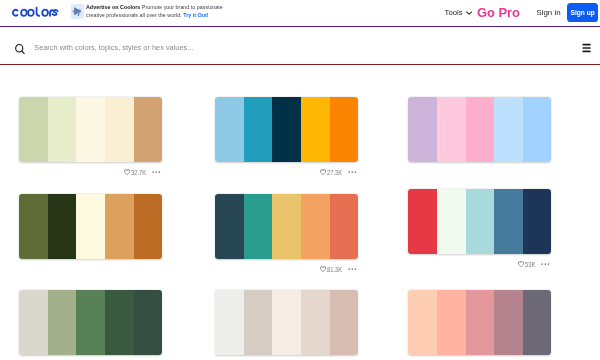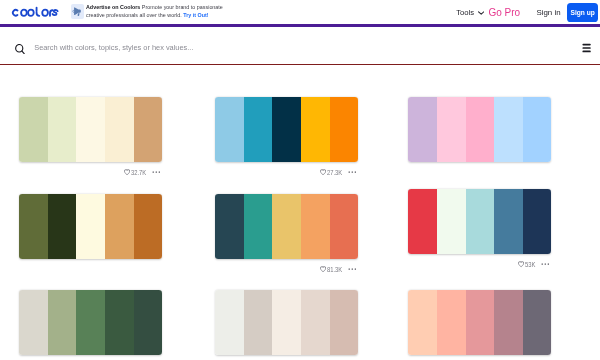--- a/index.html
+++ b/index.html
@@ -1,29 +1,29 @@
 <!DOCTYPE html>
 <html><head>
 <meta charset="utf-8">
 <title>Coolors</title>
 <style>
   html,body{margin:0;padding:0;}
   body{width:600px;height:360px;overflow:hidden;background:#ffffff;
        font-family:"Liberation Sans",sans-serif;-webkit-font-smoothing:antialiased;}
-  .topbar{height:27px;border-bottom:3px solid #4c1d95;
+  .topbar{height:27px;border-bottom:1px solid #4c1d95;
           position:relative;box-sizing:border-box;}
   .logo{position:absolute;left:10.6px;top:3.2px;width:48px;height:12px;}
   .ad{position:absolute;left:70.5px;top:2.9px;display:flex;align-items:flex-start;gap:2.5px;}
   .ad-icon{width:13.0px;height:15.3px;margin-top:0.9px;background:#e2eafa;border-radius:2px;position:relative;flex:none;}
   .ad-text{font-size:5.35px;line-height:8.6px;color:#41414a;width:139px;letter-spacing:0.015px;}
   .ad-text b{font-weight:700;color:#17171d;}
   .ad-link{color:#1f6dfa;font-weight:700;}
   .navright{position:absolute;right:1.9px;top:0;height:25px;display:flex;align-items:center;}
   .nav-item{font-size:7.7px;color:#25252d;display:flex;align-items:center;gap:3.5px;margin-right:4.5px;}
-  .nav-pro{font-size:10px;color:#e5388e;font-weight:400;margin-right:16.5px;letter-spacing:-0.05px;}
+  .nav-pro{font-size:13px;color:#e5388e;font-weight:700;margin-right:16.5px;letter-spacing:-0.05px;}
   .signin{font-size:7.9px;color:#25252d;margin-right:6.5px;}
   .signup{background:#0a5cf2;color:#fff;font-size:6.6px;font-weight:700;border-radius:3.6px;
           width:31px;height:18.6px;display:flex;align-items:center;justify-content:center;box-sizing:border-box;}
   .searchbar{height:38px;border-bottom:1px solid #7f1d1d;box-sizing:border-box;position:relative;}
   .search-icon{position:absolute;left:14.8px;top:13.4px;}
   .search-ph{position:absolute;left:34.2px;top:15.5px;font-size:7.42px;color:#8c8c94;line-height:9px;white-space:nowrap;}
   .hamb{position:absolute;right:9.2px;top:11.9px;}
   .grid{position:absolute;left:0;top:0;width:600px;height:360px;pointer-events:none;}
   .card{position:absolute;width:143px;}
   .swatches{display:flex;border-radius:3.2px;overflow:hidden;height:65px;

